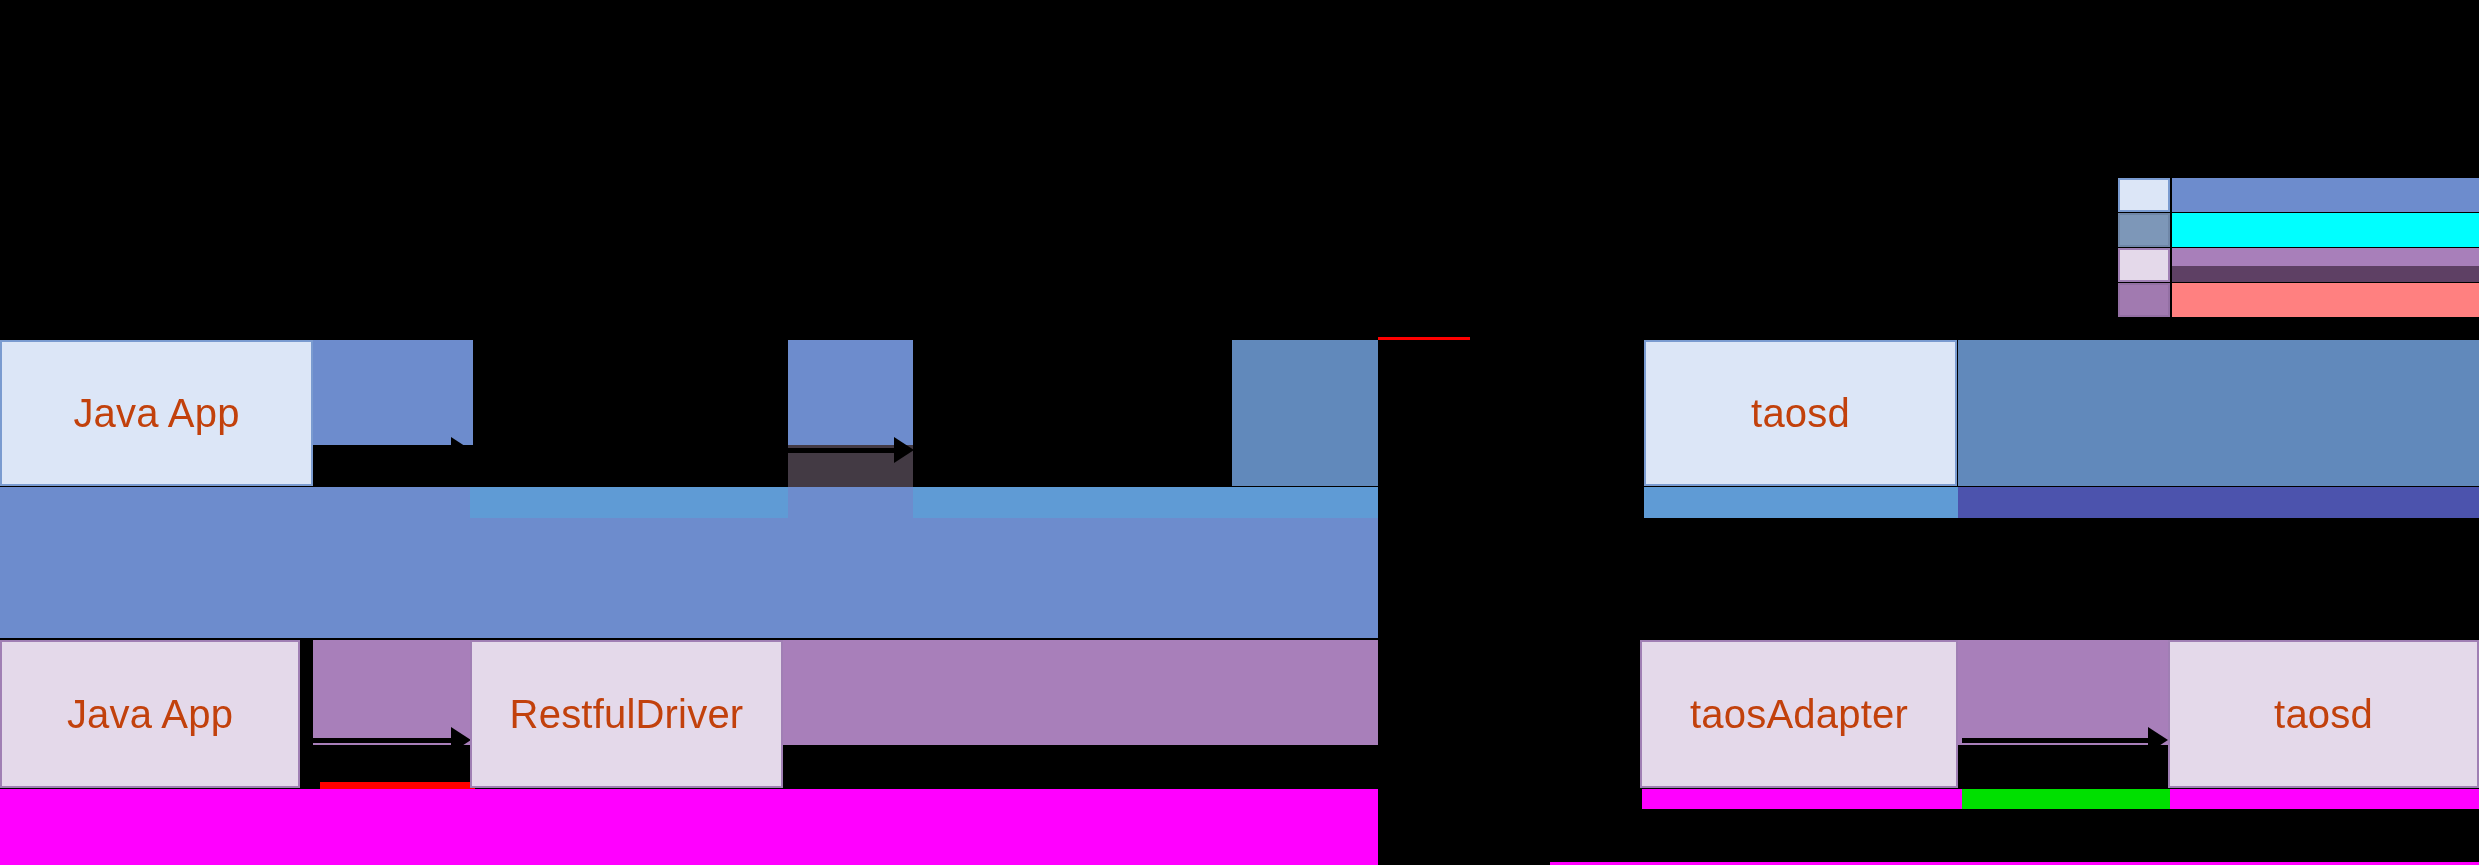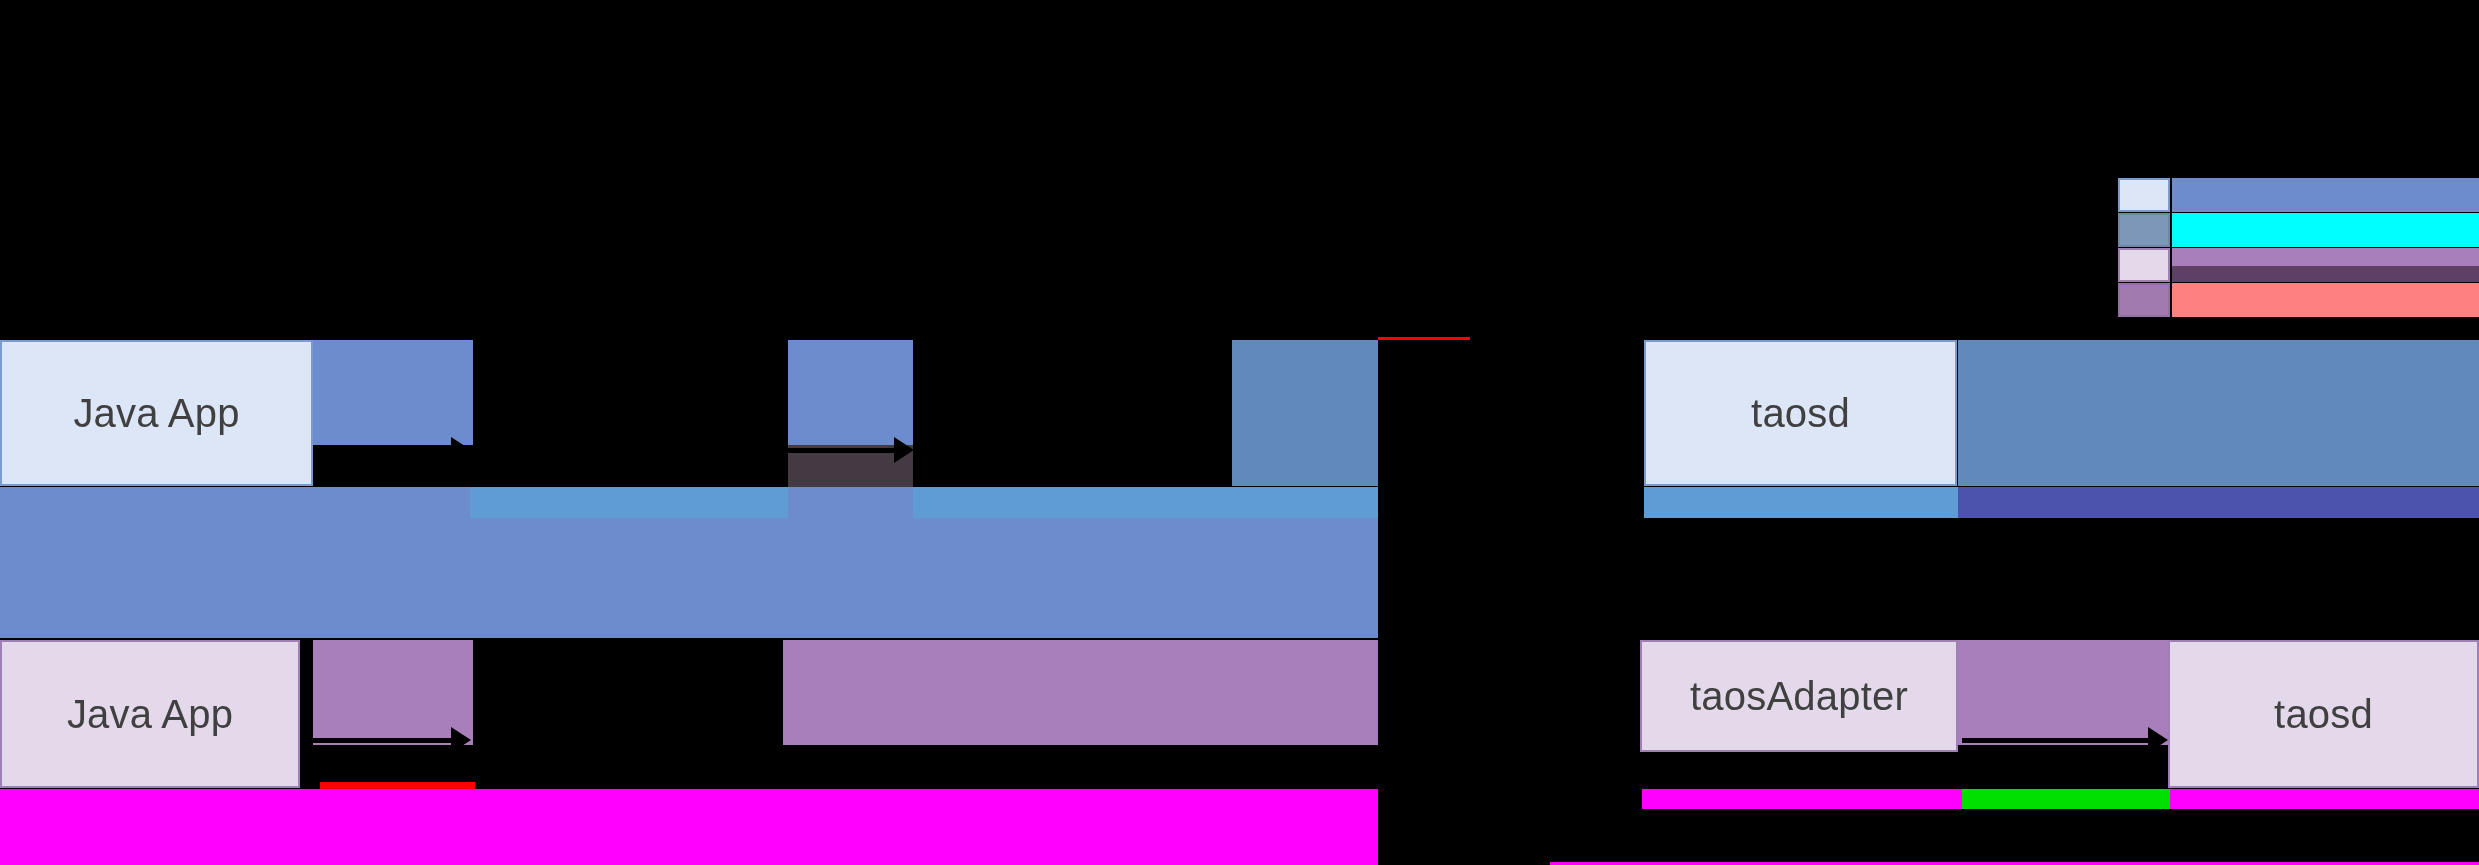--- a/index.html
+++ b/index.html
@@ -20,21 +20,21 @@
   .abs { position: absolute; }
 
   
   .node {
     box-sizing: border-box;
     display: flex;
     align-items: center;
     justify-content: center;
     text-align: center;
     font-size: 40px;
-    color: #404040;
+    color: #c2410c;
     line-height: 1.15;
     letter-spacing: 0.2px;
   }
   .node.blue {
     background: #dce6f7;
     border: 2px solid #7a9bd0;
   }
   .node.purple {
     background: #e4d9ea;
     border: 2px solid #a07fb4;
@@ -152,27 +152,30 @@
     <span>Java App</span>
   </div>
 
   <div class="abs" style="left:313px; top:730px; width:160px; height:30px;">
     <div class="abs arrow-line" style="left:0px; top:8px; width:142px;"></div>
     <div class="abs arrow-head" style="left:138px; top:-3px;"></div>
     <div class="abs conn-label" style="left:4px; top:-32px;"></div>
   </div>
   <div class="abs" style="left:320px; top:782px; width:155px; height:18px; background:#ff0000;"></div>
 
+  <div class="abs node purple" style="left:470px; top:640px; width:313px; height:148px;">
+    <span>RestfulDriver</span>
+  </div>
 
   <div class="abs" style="left:783px; top:730px; width:600px; height:30px;">
     <div class="abs arrow-line" style="left:0px; top:8px; width:0px;"></div>
     <div class="abs conn-label" style="left:4px; top:-32px;"></div>
   </div>
 
-  <div class="abs node purple" style="left:1640px; top:640px; width:318px; height:112px;">
+  <div class="abs node purple" style="left:1640px; top:640px; width:318px; height:148px;">
     <span>taosAdapter</span>
   </div>
 
   <div class="abs" style="left:1962px; top:730px; width:210px; height:30px;">
     <div class="abs arrow-line" style="left:0px; top:8px; width:190px;"></div>
     <div class="abs arrow-head" style="left:186px; top:-3px;"></div>
     <div class="abs conn-label" style="left:4px; top:-32px;"></div>
   </div>
 
   <div class="abs node purple" style="left:2168px; top:640px; width:311px; height:148px;">

